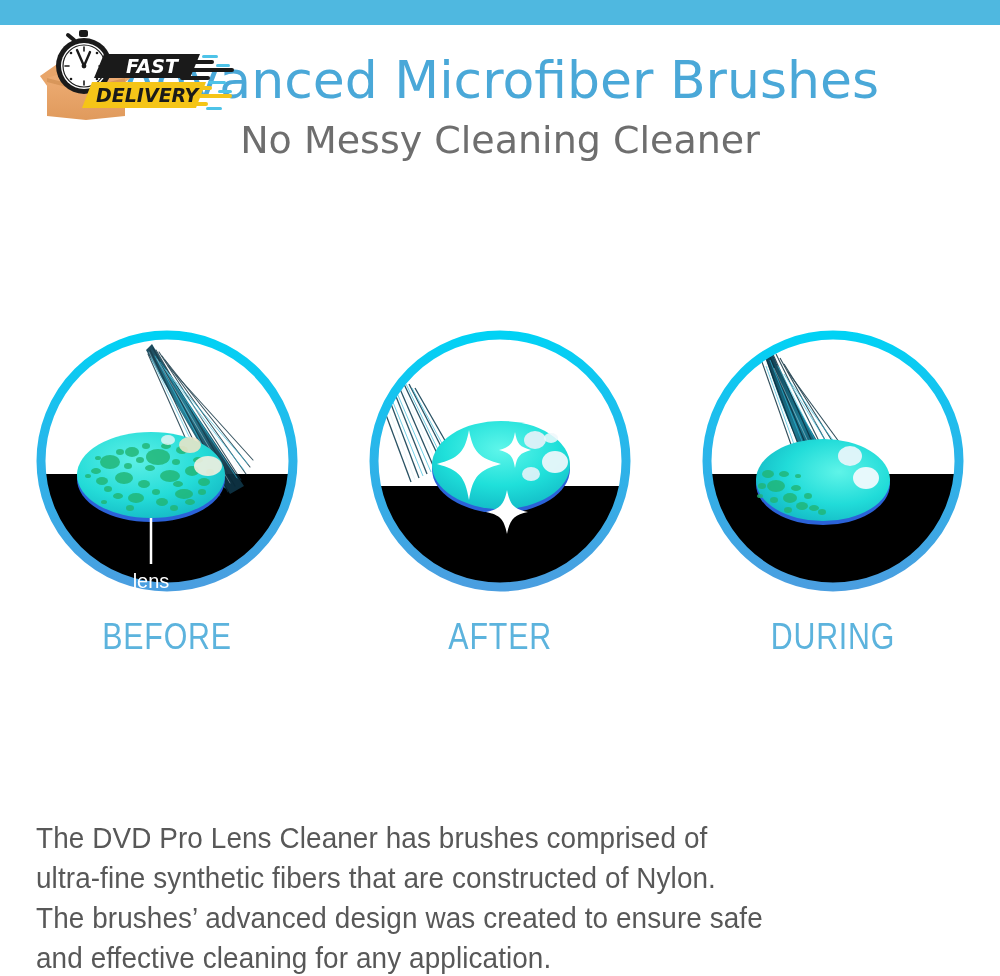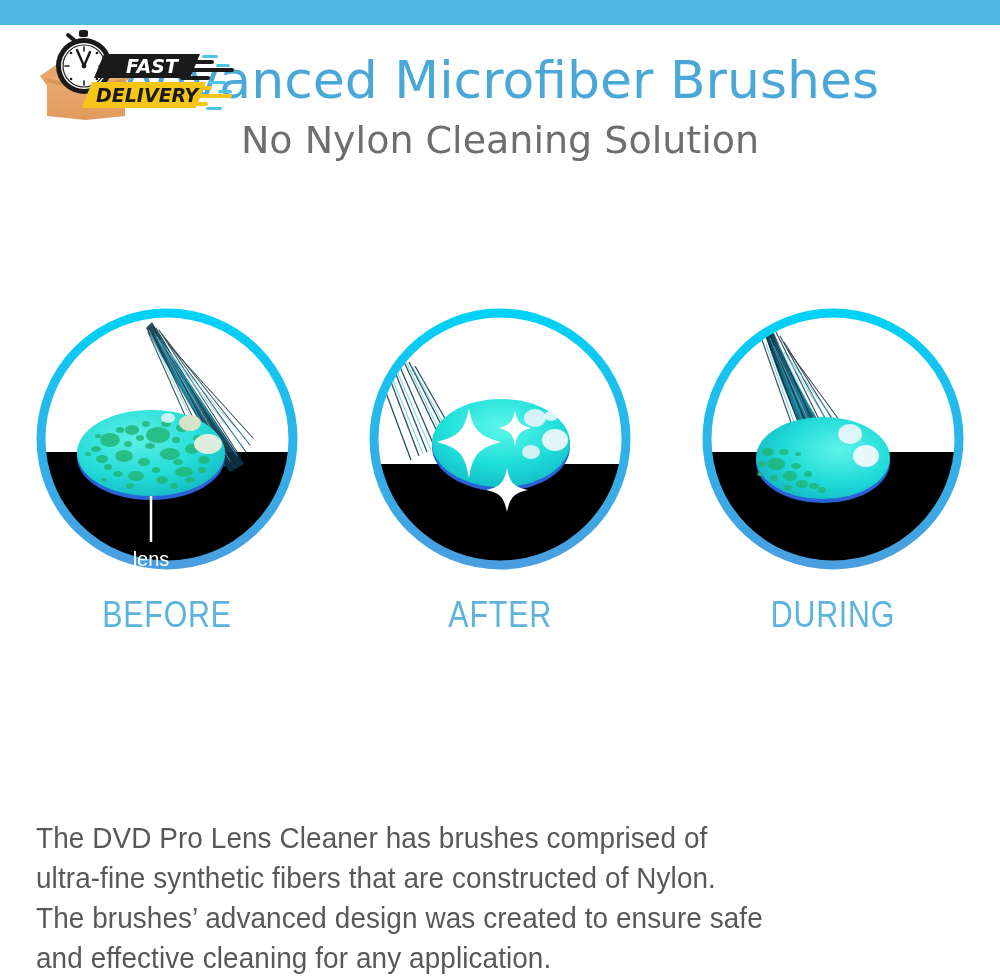--- a/index.html
+++ b/index.html
@@ -66,21 +66,21 @@
     width: 215px;
     height: 92px;
     z-index: 20;
   }
   .badge svg { display: block; }
 
   
   .panels {
     position: absolute;
     left: 0;
-    top: 304px;
+    top: 326px;
     width: 1000px;
     height: 360px;
     display: flex;
     justify-content: space-around;
     align-items: flex-start;
   }
 
   .panel {
     position: relative;
     width: 290px;
@@ -130,21 +130,21 @@
 </style>
 </head>
 <body>
 
 <div id="page">
 
   <div class="topbar"></div>
 
   <div class="header">
     <div class="title">Advanced Microfiber Brushes</div>
-    <div class="subtitle">No Nylon Cleaning Solution</div>
+    <div class="subtitle">No Messy Cleaning Cleaner</div>
   </div>
 
   <div class="badge">
     <svg width="215" height="92" viewBox="0 0 215 92">
       <defs>
         <linearGradient id="boxFront" x1="0" y1="0" x2="0" y2="1">
           <stop offset="0%" stop-color="#f0b079"></stop>
           <stop offset="100%" stop-color="#e09a5c"></stop>
         </linearGradient>
       </defs>

